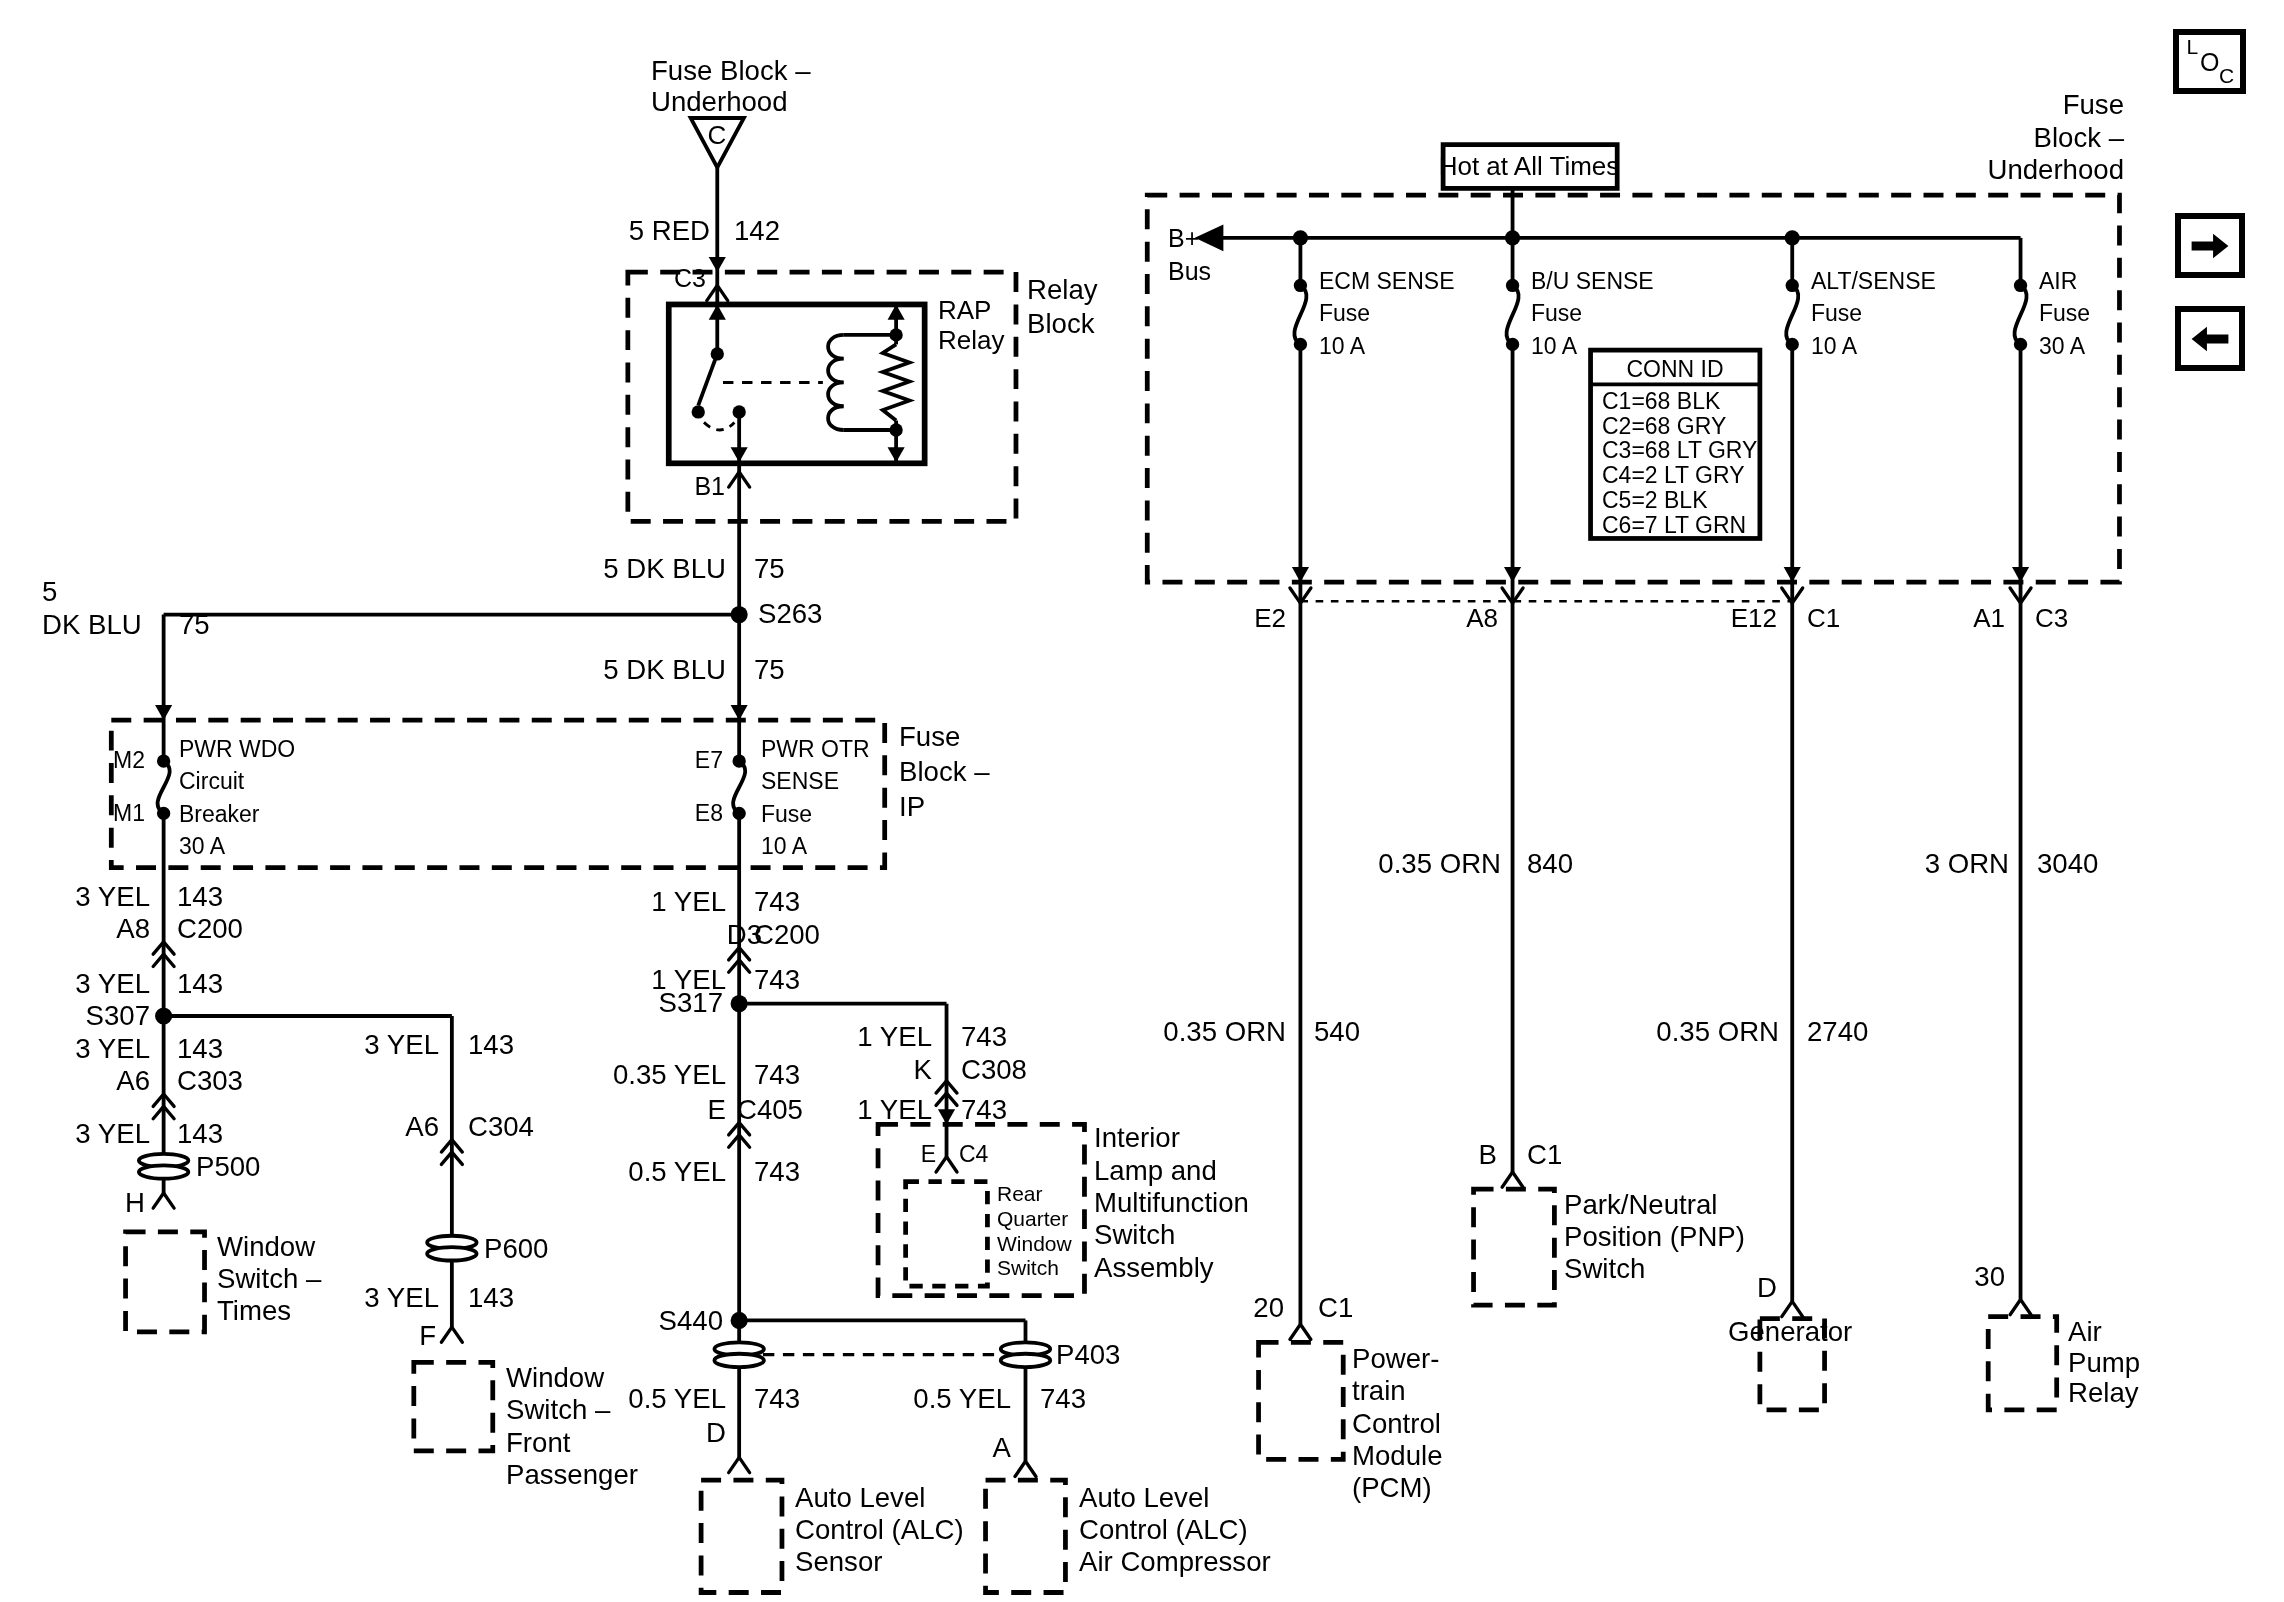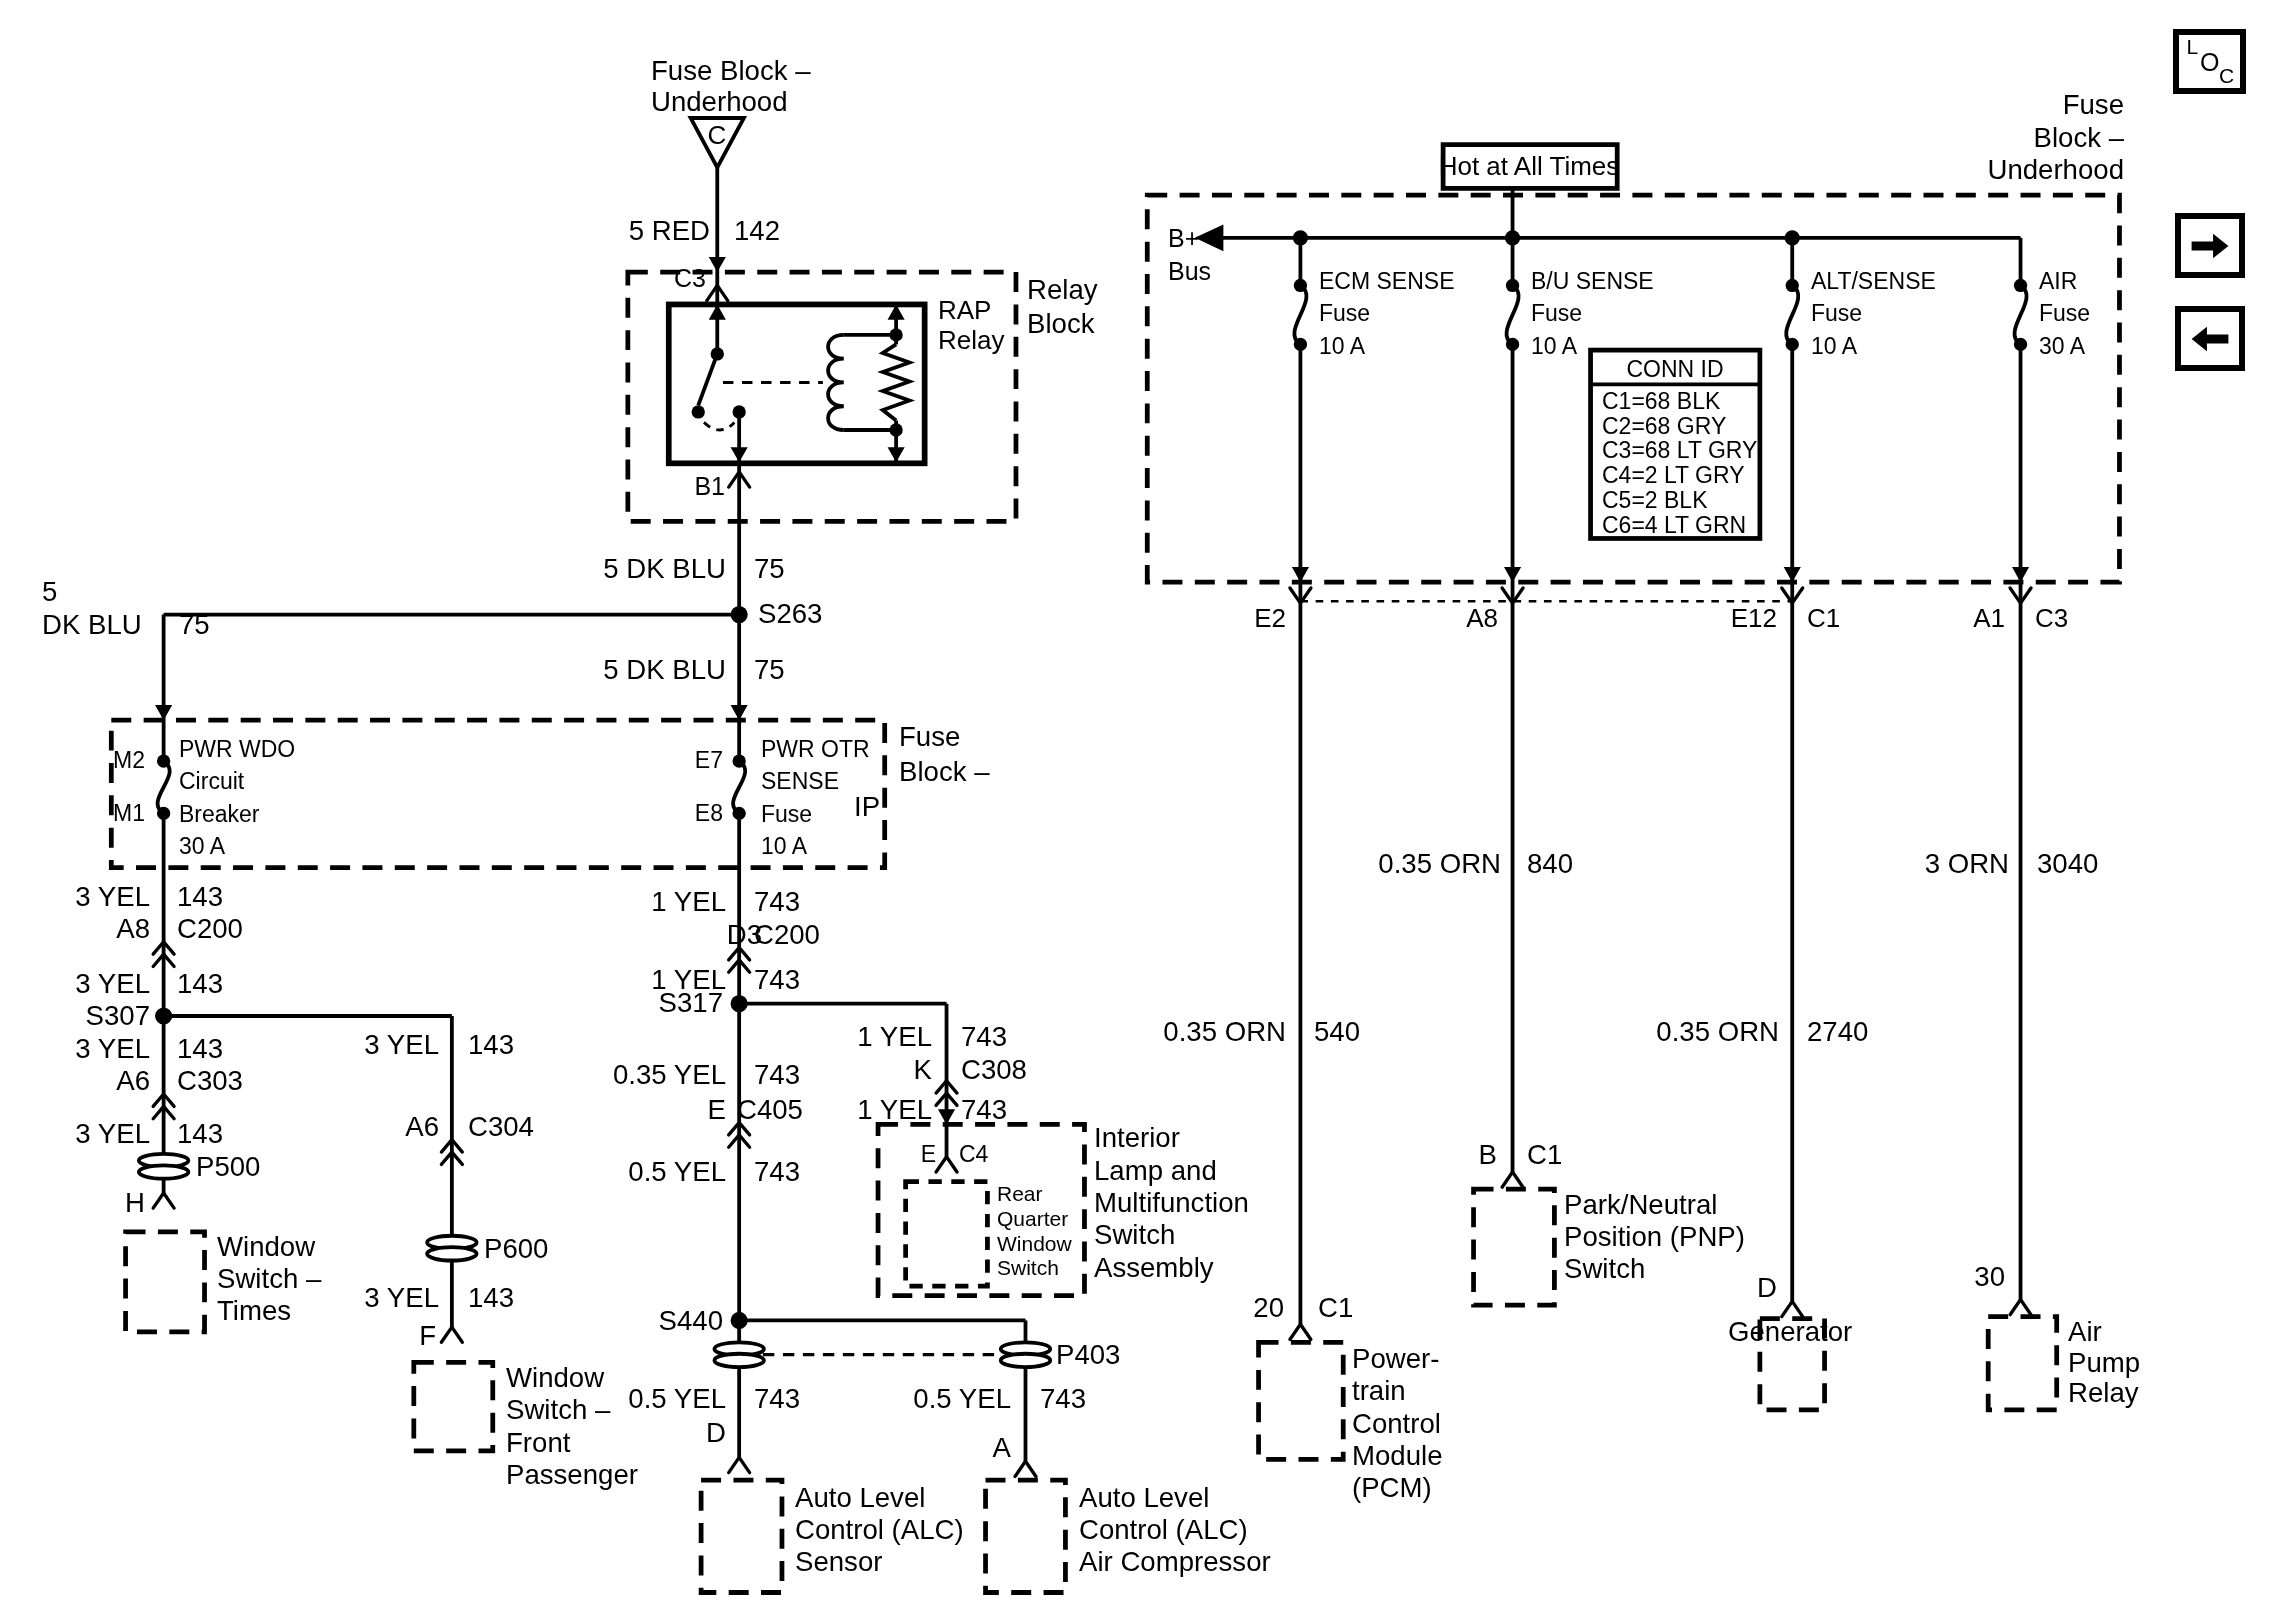--- a/index.html
+++ b/index.html
@@ -201,21 +201,21 @@
   <span class="lb r" style="left:726px;top:656px">5 DK BLU</span>
   <span class="lb" style="left:754px;top:656px">75</span>
   <span class="lb" style="left:42px;top:578px">5</span>
   <span class="lb" style="left:42px;top:611px">DK BLU</span>
   <span class="lb" style="left:179px;top:611px">75</span>
 </div>
 
 <div class="layer">
   <span class="lb" style="left:899px;top:723px">Fuse</span>
   <span class="lb" style="left:899px;top:758px">Block –</span>
-  <span class="lb" style="left:854px;top:793px">IP</span>
+  <span class="lb" style="left:899px;top:793px">IP</span>
   <span class="lb r f24" style="left:145px;top:749px">M2</span>
   <span class="lb r f24" style="left:145px;top:802px">M1</span>
   <span class="lb f24" style="left:179px;top:738px">PWR WDO</span>
   <span class="lb f24" style="left:179px;top:770px">Circuit</span>
   <span class="lb f24" style="left:179px;top:803px">Breaker</span>
   <span class="lb f24" style="left:179px;top:835px">30 A</span>
   <span class="lb r f24" style="left:723px;top:749px">E7</span>
   <span class="lb r f24" style="left:723px;top:802px">E8</span>
   <span class="lb f24" style="left:761px;top:738px">PWR OTR</span>
   <span class="lb f24" style="left:761px;top:770px">SENSE</span>
@@ -330,21 +330,21 @@
   <span class="lb f24" style="left:1811px;top:335px">10 A</span>
   <span class="lb f24" style="left:2039px;top:270px">AIR</span>
   <span class="lb f24" style="left:2039px;top:302px">Fuse</span>
   <span class="lb f24" style="left:2039px;top:335px">30 A</span>
   <span class="lb c f24" style="left:1675px;top:358px">CONN ID</span>
   <span class="lb f24" style="left:1602px;top:390px">C1=68 BLK</span>
   <span class="lb f24" style="left:1602px;top:415px">C2=68 GRY</span>
   <span class="lb f24" style="left:1602px;top:439px">C3=68 LT GRY</span>
   <span class="lb f24" style="left:1602px;top:464px">C4=2 LT GRY</span>
   <span class="lb f24" style="left:1602px;top:489px">C5=2 BLK</span>
-  <span class="lb f24" style="left:1602px;top:514px">C6=4 LT GRN</span>
+  <span class="lb f24" style="left:1602px;top:514px">C6=7 LT GRN</span>
   <span class="lb r f27" style="left:1286px;top:605px">E2</span>
   <span class="lb r f27" style="left:1498px;top:605px">A8</span>
   <span class="lb r f27" style="left:1777px;top:605px">E12</span>
   <span class="lb f27" style="left:1807px;top:605px">C1</span>
   <span class="lb r f27" style="left:2005px;top:605px">A1</span>
   <span class="lb f27" style="left:2035px;top:605px">C3</span>
   <span class="lb r" style="left:1286px;top:1018px">0.35 ORN</span>
   <span class="lb" style="left:1314px;top:1018px">540</span>
   <span class="lb r" style="left:1501px;top:850px">0.35 ORN</span>
   <span class="lb" style="left:1527px;top:850px">840</span>

